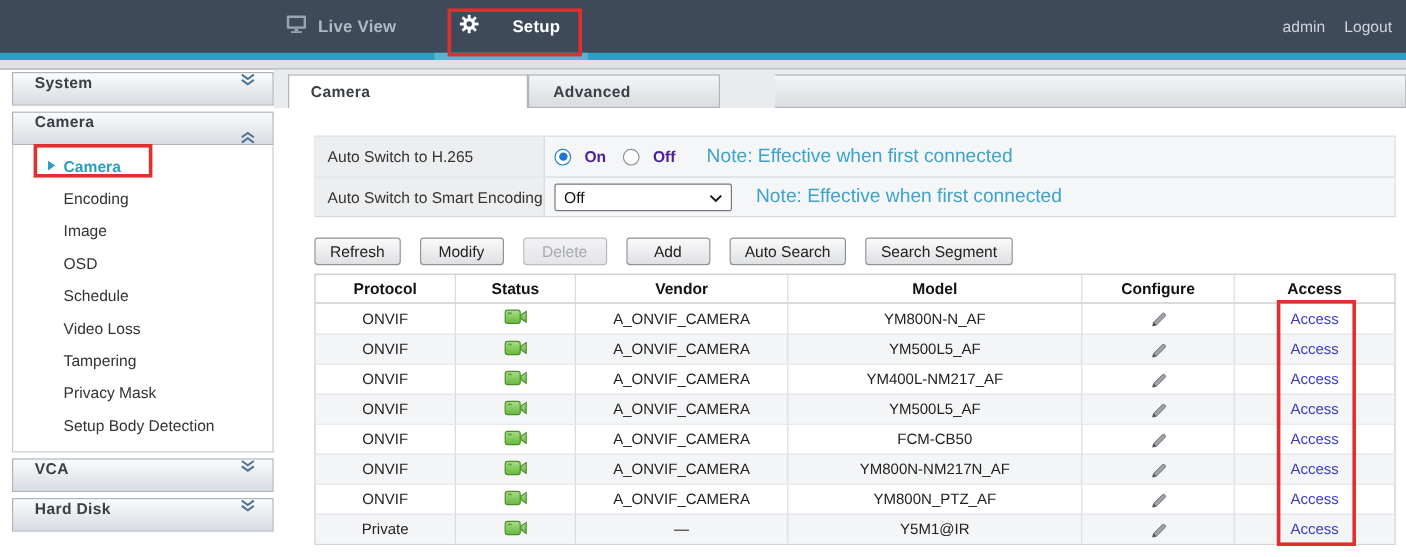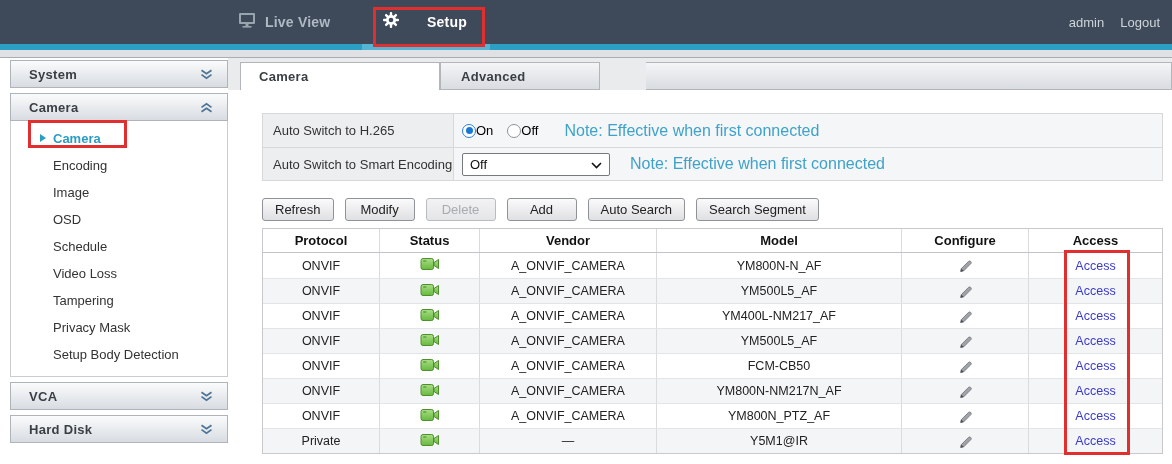--- a/index.html
+++ b/index.html
@@ -20,21 +20,21 @@
   .user-area span { font-size: 13px; color: #CDD3DA; }
   .user-area .logout { cursor: pointer; }
 
   
   .band { position: absolute; left: 0; top: 50px; width: 1172px; height: 8px; background: #DFE1E4; border-bottom: 1px solid #A9ACB0; }
   .tabzone-bg { position: absolute; left: 228px; top: 58px; width: 944px; height: 32px; background: #E9EBED; }
 
   
   .sidebar { position: absolute; left: 10px; top: 60px; width: 218px; }
   .side-header { height: 28px; border: 1px solid #AFB4BB; background: linear-gradient(#FAFBFC, #D8DCE1);
-    display: flex; align-items: center; justify-content: space-between; padding: 0 14px 0 18px; cursor: pointer; margin-bottom: 5px; }
+    display: flex; justify-content: space-between; padding: 0 14px 0 18px; cursor: pointer; margin-bottom: 5px; }
   .side-header .hlabel { font-size: 13px; font-weight: bold; color: #3A3F45; letter-spacing: .3px; }
   .submenu { border-left: 1px solid #C9CCD0; border-right: 1px solid #C9CCD0; border-bottom: 1px solid #C9CCD0;
     background: #fff; margin-top: -5px; margin-bottom: 5px; padding: 4px 0 8px 0; }
   .subitem { position: relative; height: 27px; display: flex; align-items: center; padding-left: 42px;
     font-size: 13px; color: #333; cursor: pointer; }
   .subitem.active { color: #2B9CC2; font-weight: bold; }
   .subitem .tri { display: none; position: absolute; left: 29px; top: 9px; width: 0; height: 0;
     border-left: 6px solid #2B9CC2; border-top: 4.5px solid transparent; border-bottom: 4.5px solid transparent; }
   .subitem.active .tri { display: block; }
   .chev { display: inline-flex; }
@@ -49,30 +49,30 @@
   .tab-filler { left: 406px; width: 526px; background: linear-gradient(#F4F5F7, #D9DCE0); border: 1px solid #B2B6BB; border-left: none; }
   .content { position: absolute; left: 240px; top: 90px; width: 932px; height: 374px; background: #fff; }
 
   
   .settings { position: absolute; left: 262px; top: 113px; width: 901px; border: 1px solid #D6D8DA; }
   .set-row { display: flex; height: 33px; background: #F5F6F8; }
   .set-row + .set-row { border-top: 1px solid #D6D8DA; }
   .set-label { width: 191px; background: #EDEEF0; border-right: 1px solid #D6D8DA; display: flex; align-items: center;
     padding-left: 10px; font-size: 13px; color: #333; }
   .set-value { flex: 1; display: flex; align-items: center; padding-left: 8px; gap: 8px; }
-  .radio-opt { display: flex; align-items: center; gap: 0; font-size: 13px; color: #000000; cursor: pointer; margin-right: 6px; }
+  .radio-opt { display: flex; align-items: center; gap: 11px; font-size: 13px; color: #4c1d95; cursor: pointer; margin-right: 6px; font-weight: bold; }
   .radio { width: 14px; height: 14px; border-radius: 50%; border: 1px solid #8F9396; background: #fff; position: relative; }
   .radio.sel { border-color: #2D7FD3; }
   .radio.sel::after { content: ""; position: absolute; left: 2.5px; top: 2.5px; width: 7px; height: 7px; border-radius: 50%; background: #1878D4; }
   .note { font-size: 16px; color: #3EA2C9; margin-left: 12px; }
   .selectbox { width: 148px; height: 23px; border: 1px solid #767A7E; border-radius: 2px; background: #fff;
     display: flex; align-items: center; justify-content: space-between; padding: 0 7px; font-size: 13px; color: #111; cursor: pointer; }
 
   
-  .toolbar { position: absolute; left: 262px; top: 198px; display: flex; gap: 11px; }
+  .toolbar { position: absolute; left: 262px; top: 198px; display: flex; gap: 16px; }
   .btn { min-width: 70px; height: 23px; padding: 0 12px; font-size: 13px; color: #222;
     background: linear-gradient(#FAFAFB, #DFE0E2); border: 1px solid #8F9397; border-radius: 3px;
     font-family: "Liberation Sans", sans-serif; cursor: pointer; }
   .btn:disabled { color: #A8ABAE; border-color: #B9BCBF; background: linear-gradient(#F2F2F4, #E4E5E7); cursor: default; }
 
   
   .tbl { position: absolute; left: 262px; top: 228px; width: 901px; border: 1px solid #C7C9CC; background: #fff; }
   .trow, .thead { display: grid; grid-template-columns: 117px 100px 177px 245px 127px 133px; }
   .thead { height: 24px; border-bottom: 1px solid #C2C4C7; }
   .th { display: flex; align-items: center; justify-content: center; font-size: 13px; font-weight: bold; color: #111; border-right: 1px solid #D9DBDD; }

